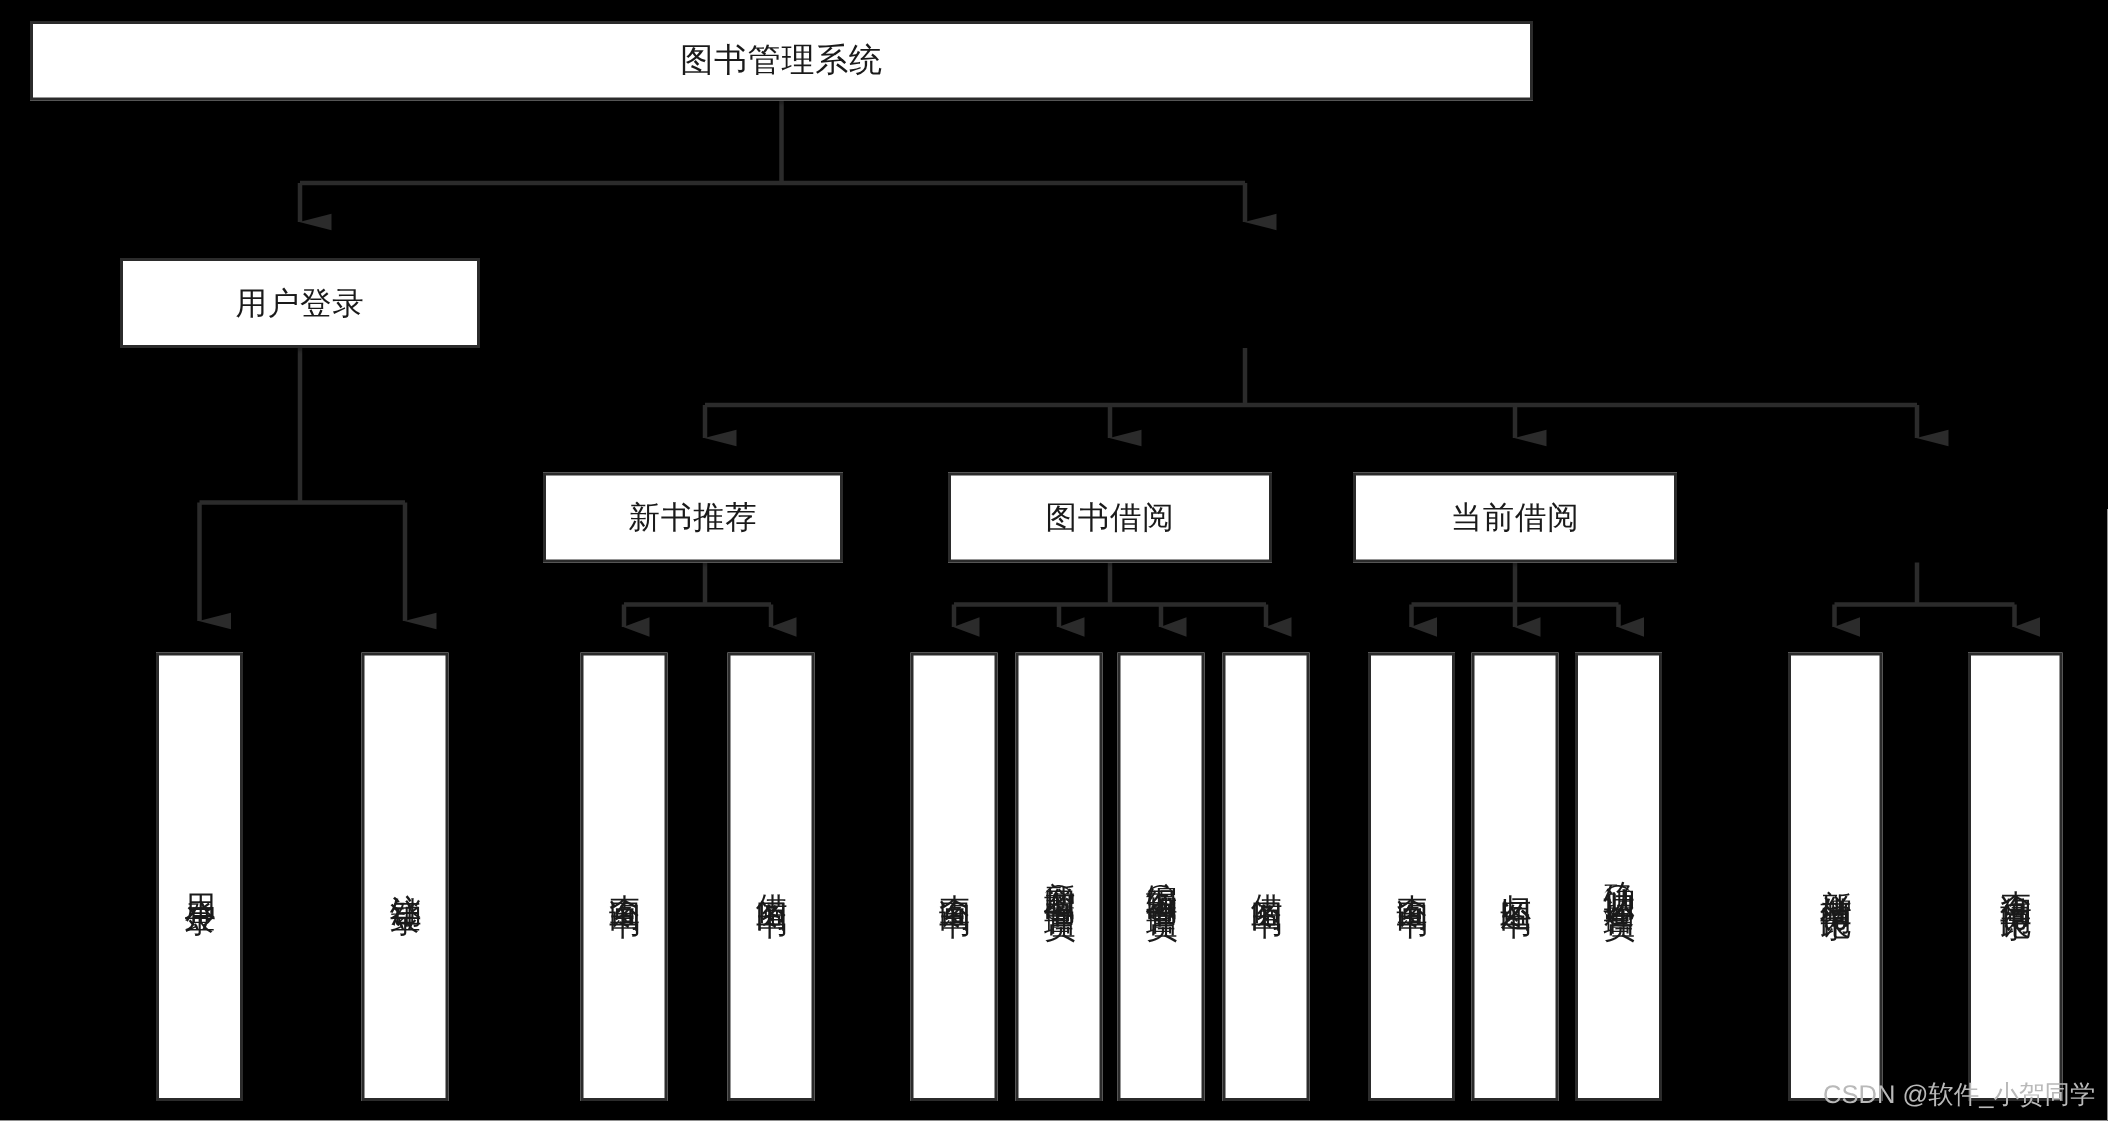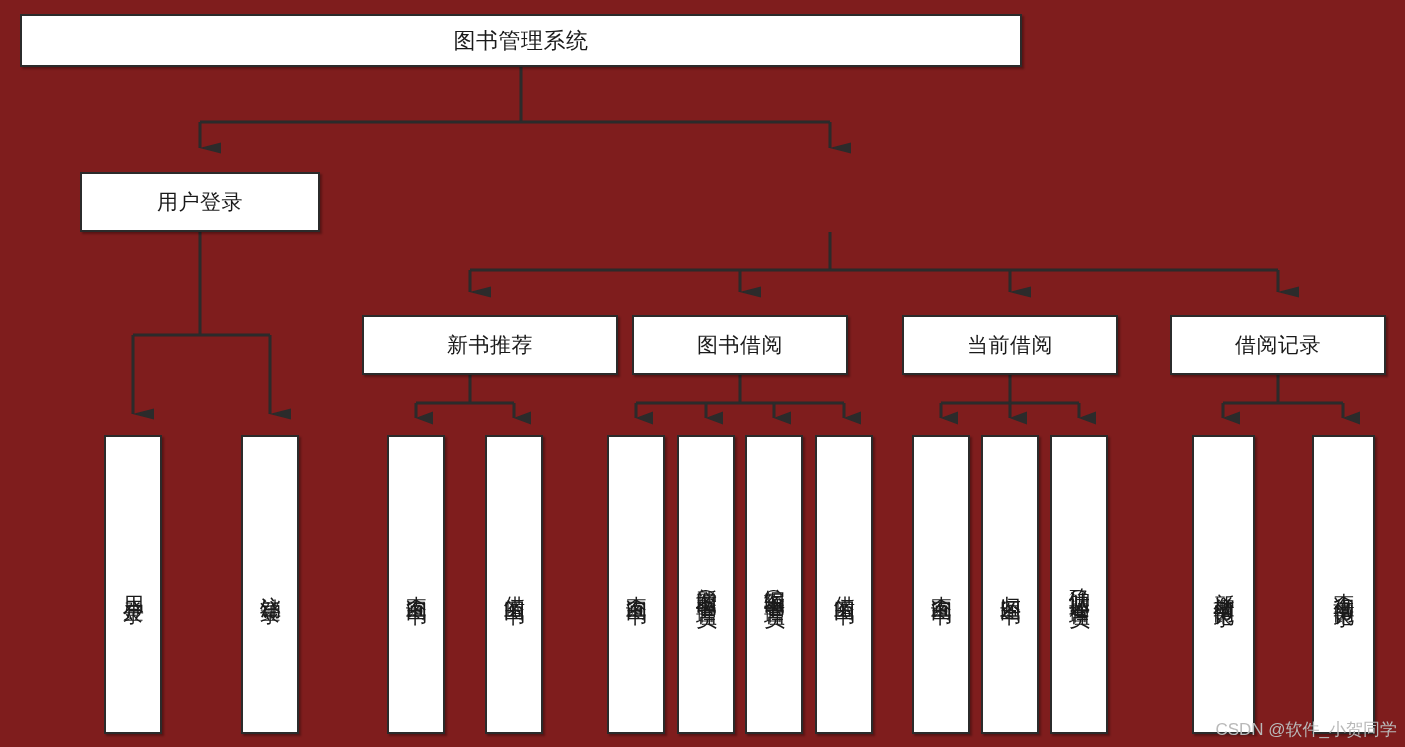--- a/index.html
+++ b/index.html
@@ -5,21 +5,21 @@
 <style>
   html, body {
     margin: 0;
     padding: 0;
     background: #ffffff;
   }
   #canvas {
     position: relative;
     width: 1405px;
     height: 747px;
-    background: #7f1d1d;
+    background: #000000;
     overflow: hidden;
     font-family: "DejaVu Sans", "Liberation Sans", sans-serif;
   }
   #connectors {
     position: absolute;
     left: 0;
     top: 0;
     width: 1405px;
     height: 747px;
     pointer-events: none;
@@ -133,32 +133,29 @@
   </svg>
 
   <div class="node h root" style="left:20px; top:14px; width:1002px; height:53px;">
     <span class="lbl">图书管理系统</span>
   </div>
 
   <div class="node h" style="left:80px; top:172px; width:240px; height:60px;">
     <span class="lbl">用户登录</span>
   </div>
 
-  <div class="node h" style="left:362px; top:315px; width:256px; height:60px;">
+  <div class="node h" style="left:362px; top:315px; width:200px; height:60px;">
     <span class="lbl">新书推荐</span>
   </div>
   <div class="node h" style="left:632px; top:315px; width:216px; height:60px;">
     <span class="lbl">图书借阅</span>
   </div>
   <div class="node h" style="left:902px; top:315px; width:216px; height:60px;">
     <span class="lbl">当前借阅</span>
   </div>
-  <div class="node h" style="left:1170px; top:315px; width:216px; height:60px;">
-    <span class="lbl">借阅记录</span>
-  </div>
 
   <div class="node v" style="left:104px; top:435px; width:58px; height:299px;">
     <span class="lbl">用户登录</span>
   </div>
   <div class="node v" style="left:241px; top:435px; width:58px; height:299px;">
     <span class="lbl">注销登录</span>
   </div>
 
   <div class="node v" style="left:387px; top:435px; width:58px; height:299px;">
     <span class="lbl">查询图书</span>

